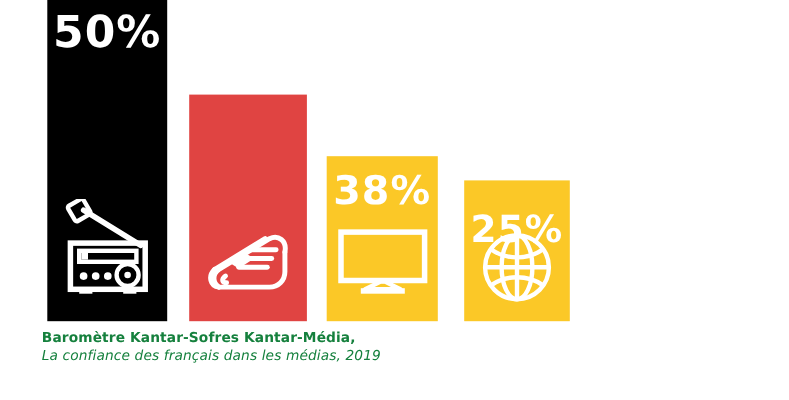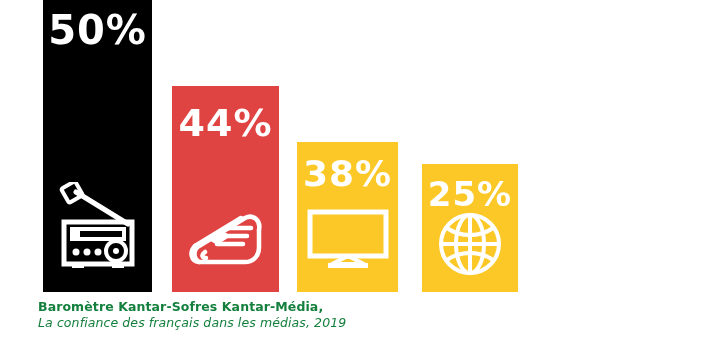--- a/index.html
+++ b/index.html
@@ -100,21 +100,20 @@
           <circle cx="60" cy="69" r="10" fill="none" stroke="#ffffff" stroke-width="4"></circle>
           <circle cx="60" cy="69" r="3" fill="#ffffff"></circle>
 
           <rect x="16" y="82" width="12" height="4" fill="#ffffff"></rect>
           <rect x="56" y="82" width="12" height="4" fill="#ffffff"></rect>
         </svg>
       </span>
     </div>
 
     <div class="bar" style="left:172px; width:107px; height:206px; background:#E04442;">
-      <span class="bar-value" style="font-size:38px; margin-top:18px;">44%</span>
       <span class="bar-icon" style="bottom:16px;">
         <svg width="86" height="72" viewBox="0 0 86 72" fill="none" aria-hidden="true">
           <g stroke="#ffffff" stroke-width="4.5" fill="none" stroke-linejoin="round" stroke-linecap="round">
 
             <path d="M12 46 C6 52 8 61 16 62 L62 62 C70 62 76 56 76 48 L76 30"></path>
             <path d="M16 62 C10 58 10 50 16 46 L62 18 C70 14 78 20 76 30"></path>
             <path d="M12 46 L58 18"></path>
 
             <path d="M22 52 C18 55 19 58 23 58"></path>
 
@@ -133,21 +132,21 @@
       <span class="bar-icon" style="bottom:16px;">
         <svg width="84" height="64" viewBox="0 0 84 64" fill="none" aria-hidden="true">
           <rect x="4" y="4" width="76" height="44" fill="none" stroke="#ffffff" stroke-width="5"></rect>
           <path d="M26 56 L40 49 L44 49 L58 56 Z" fill="none" stroke="#ffffff" stroke-width="4" stroke-linejoin="round"></path>
           <rect x="22" y="55" width="40" height="5" fill="#ffffff"></rect>
         </svg>
       </span>
     </div>
 
     <div class="bar" style="left:422px; width:96px; height:128px; background:#FBC827;">
-      <span class="bar-value" style="font-size:34px; margin-top:13px;">25%</span>
+      <span class="bar-value" style="font-size:34px; margin-top:28px;">25%</span>
       <span class="bar-icon" style="bottom:10px;">
         <svg width="68" height="68" viewBox="0 0 68 68" fill="none" aria-hidden="true">
           <g stroke="#ffffff" stroke-width="4" fill="none">
             <circle cx="34" cy="34" r="29"></circle>
             <line x1="34" y1="5" x2="34" y2="63"></line>
             <line x1="5" y1="34" x2="63" y2="34"></line>
             <ellipse cx="34" cy="34" rx="14" ry="29"></ellipse>
             <path d="M11 18 C18 23 26 25 34 25 C42 25 50 23 57 18"></path>
             <path d="M11 50 C18 45 26 43 34 43 C42 43 50 45 57 50"></path>
           </g>

